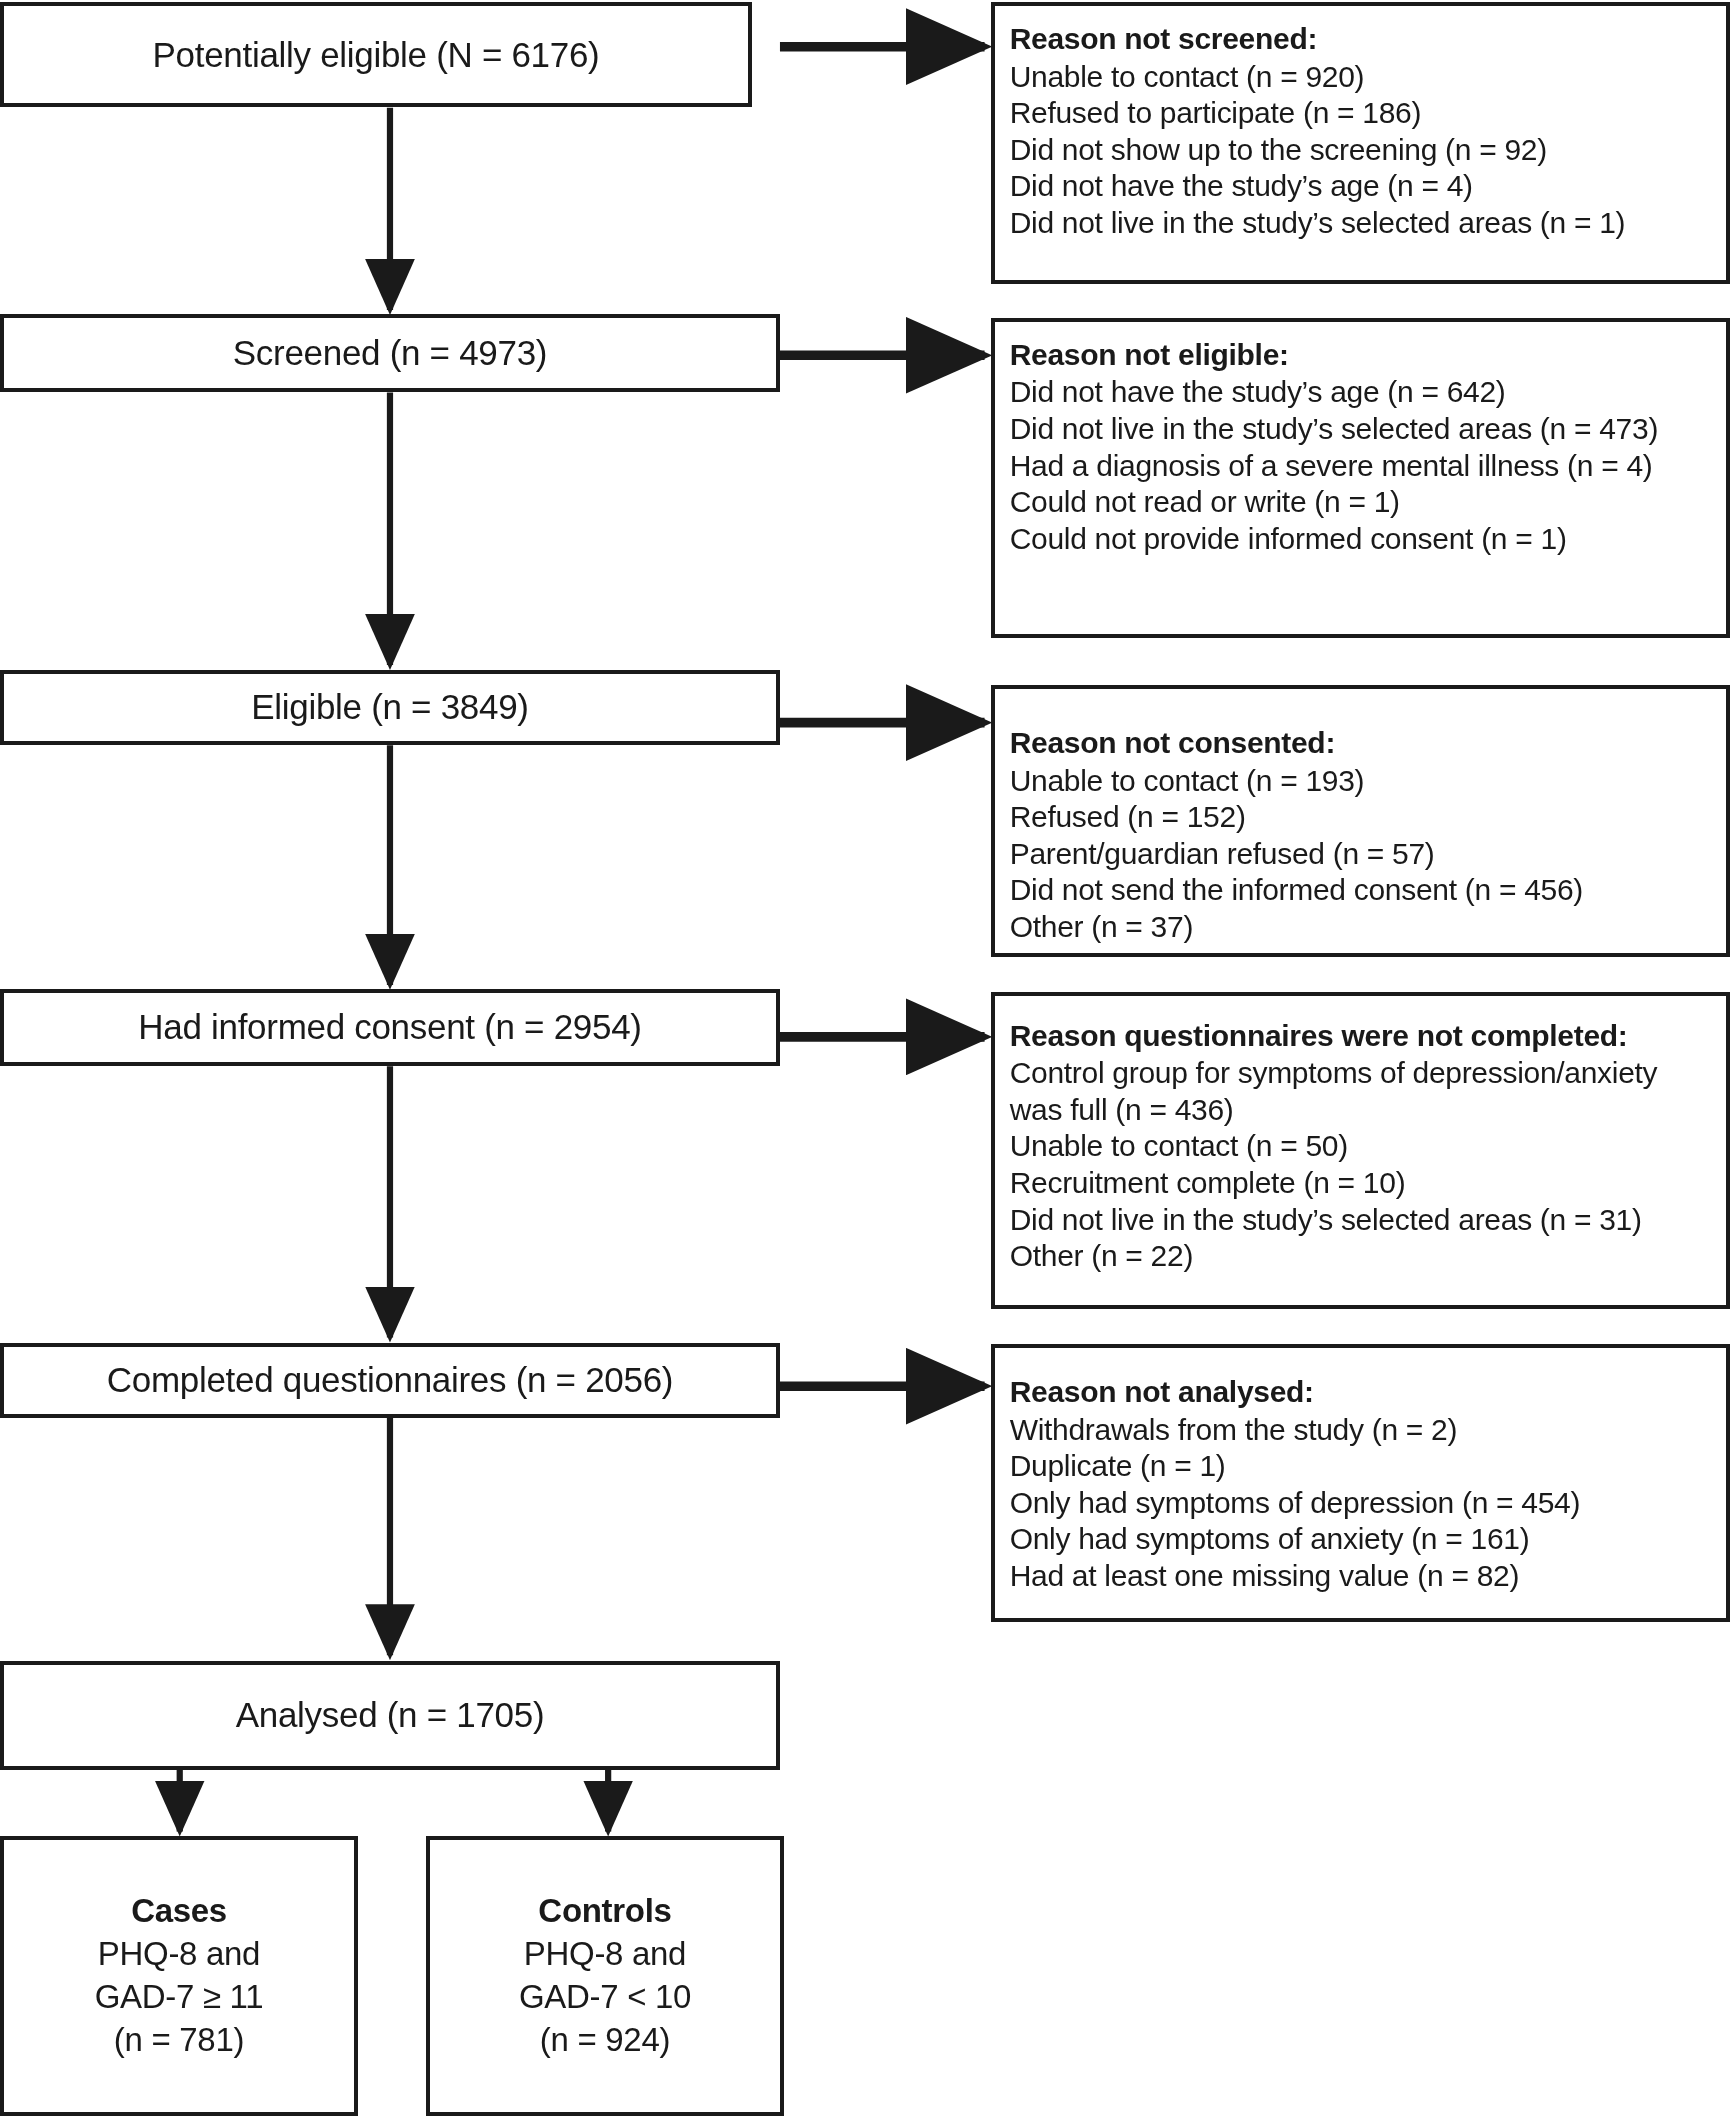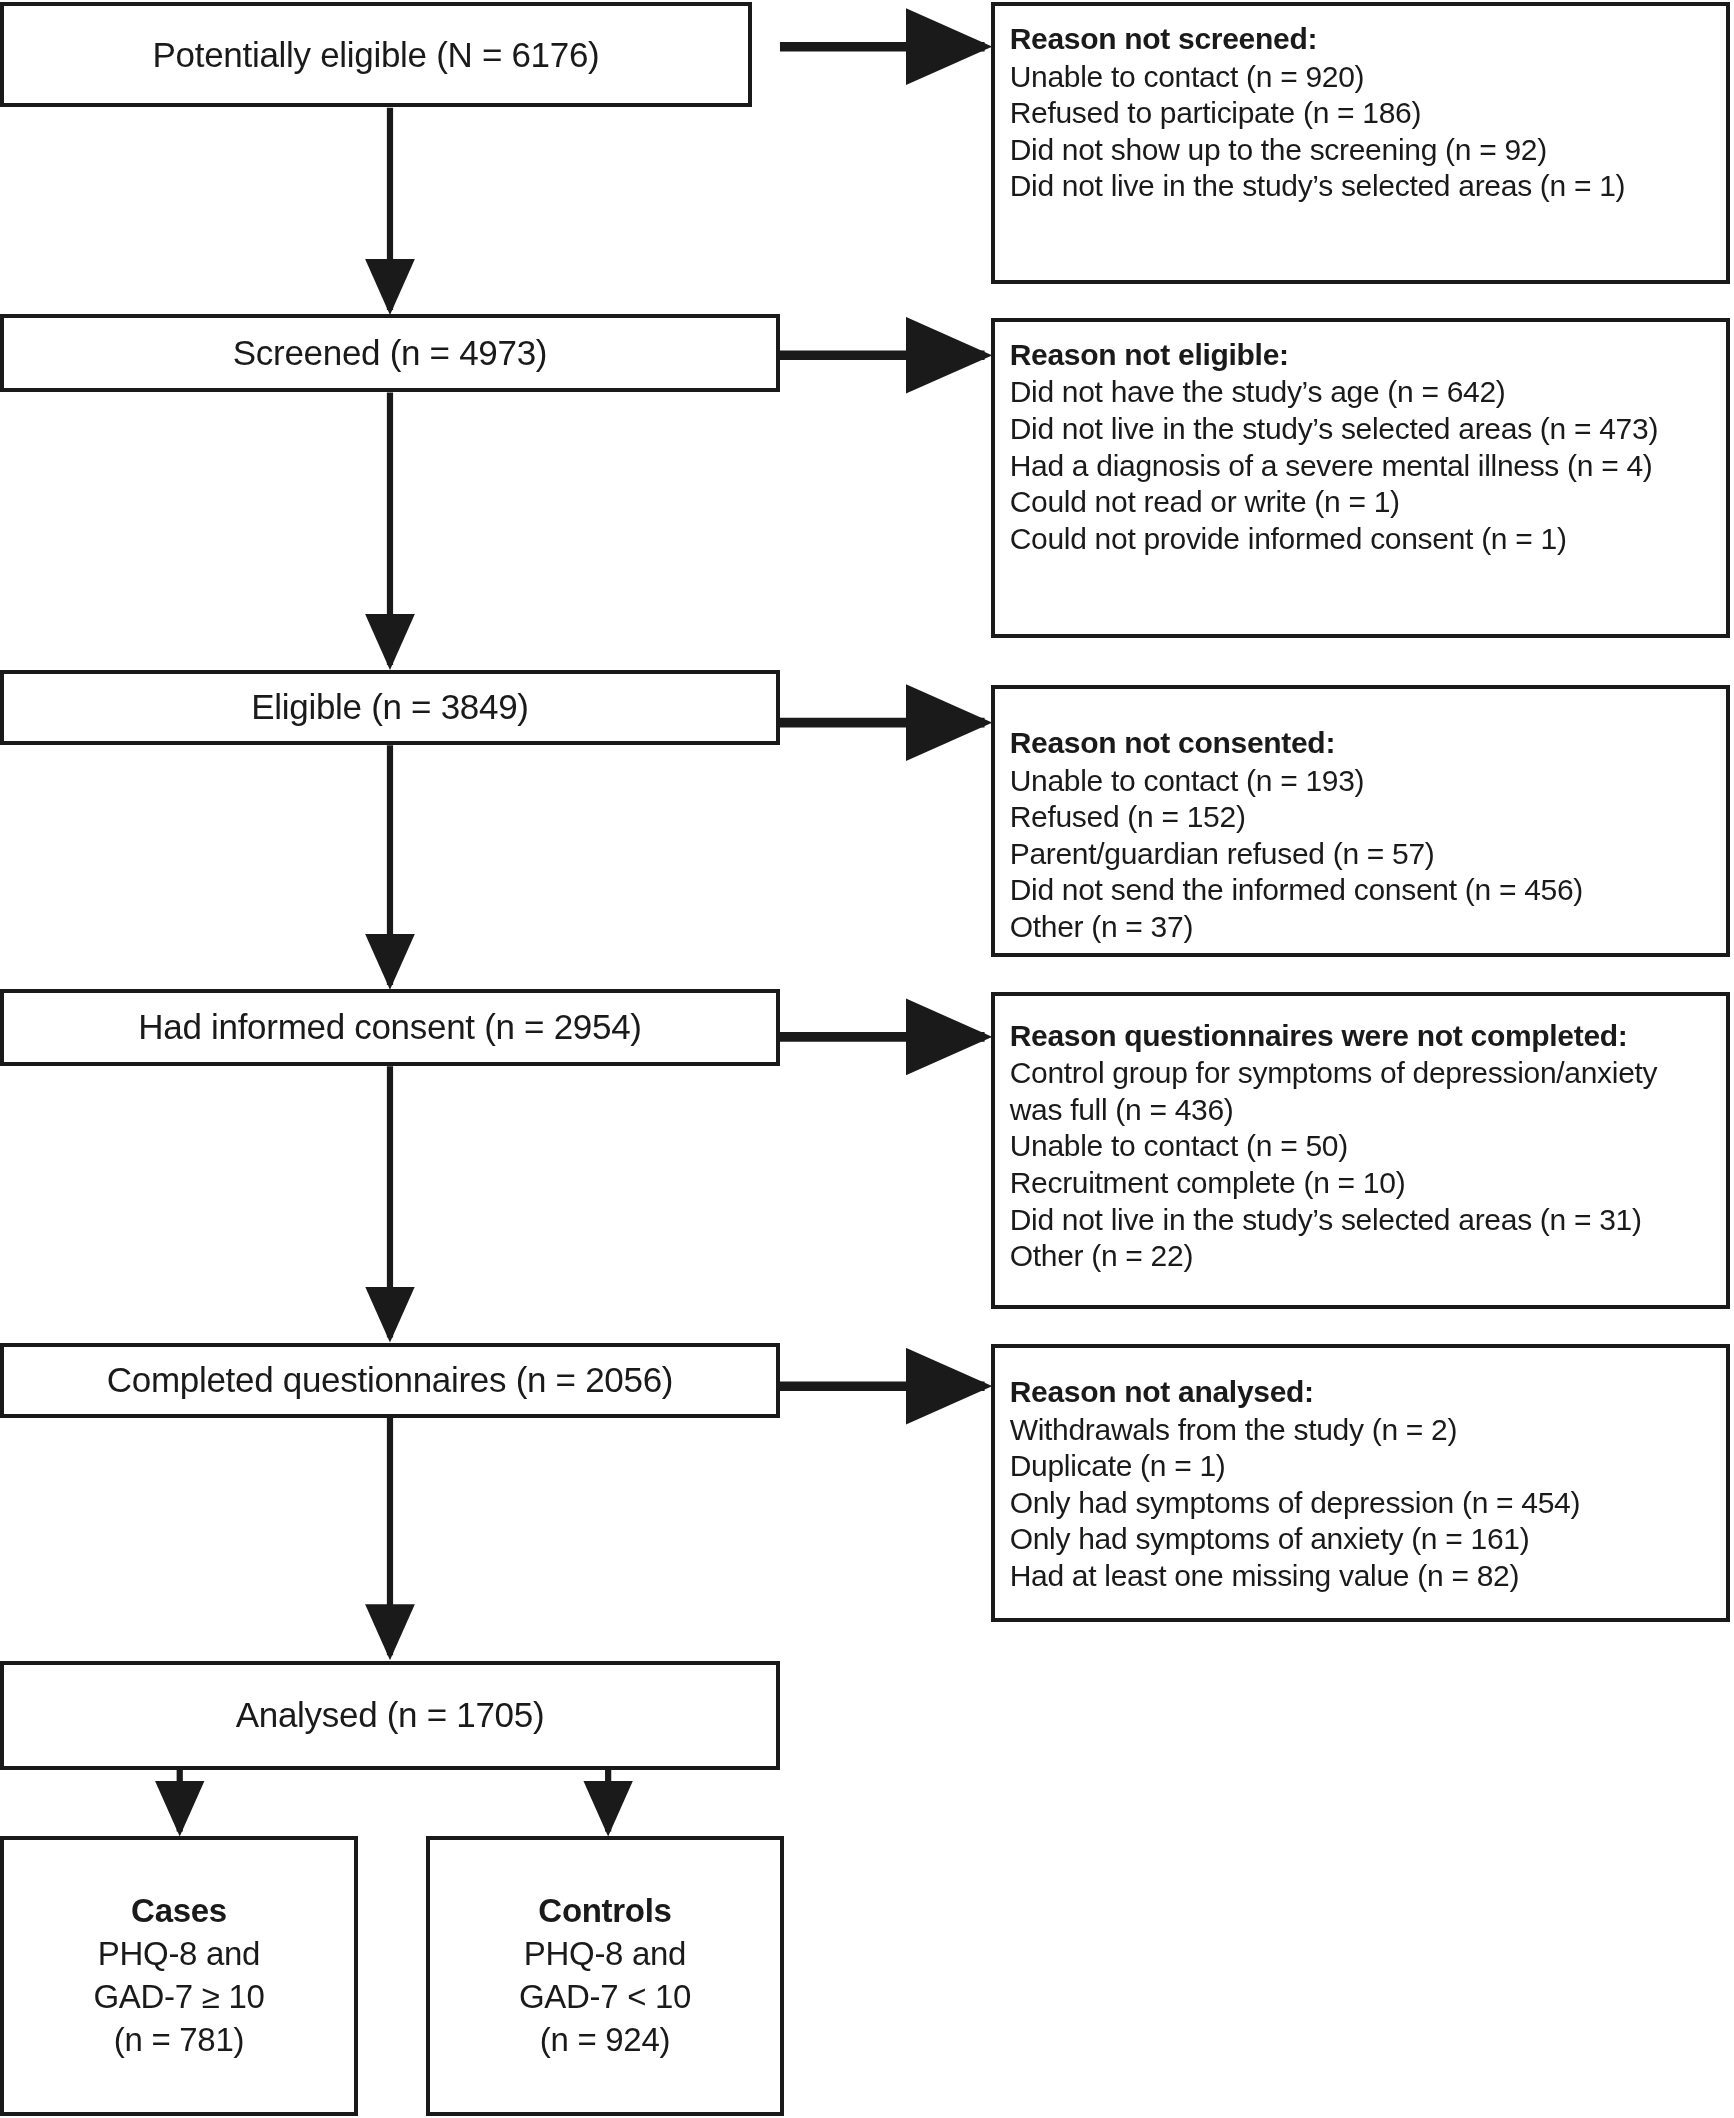--- a/index.html
+++ b/index.html
@@ -79,20 +79,21 @@
 
   <div class="box lbox" style="left:0px;top:1661px;width:780px;height:109px;text-align:center;">
     <div class="main-label">Analysed (n = 1705)</div>
   </div>
 
   <div class="rbox" style="left:991px;top:2.3px;width:739px;height:282px;">
     <div class="rtitle">Reason not screened:</div>
     <div class="ritem">Unable to contact (n = 920)</div>
     <div class="ritem">Refused to participate (n = 186)</div>
     <div class="ritem">Did not show up to the screening (n = 92)</div>
+    <div class="ritem">Did not have the study’s age (n = 4)</div>
     <div class="ritem">Did not live in the study’s selected areas (n = 1)</div>
   </div>
 
   <div class="rbox" style="left:991px;top:318px;width:739px;height:320px;">
     <div class="rtitle">Reason not eligible:</div>
     <div class="ritem">Did not have the study’s age (n = 642)</div>
     <div class="ritem">Did not live in the study’s selected areas (n = 473)</div>
     <div class="ritem">Had a diagnosis of a severe mental illness (n = 4)</div>
     <div class="ritem">Could not read or write (n = 1)</div>
     <div class="ritem">Could not provide informed consent (n = 1)</div>
@@ -122,21 +123,21 @@
     <div class="ritem">Duplicate (n = 1)</div>
     <div class="ritem">Only had symptoms of depression (n = 454)</div>
     <div class="ritem">Only had symptoms of anxiety (n = 161)</div>
     <div class="ritem">Had at least one missing value (n = 82)</div>
   </div>
 
   <div class="box" style="left:0px;top:1836px;width:358px;height:280px;justify-content:center;">
     <div class="term">
       <div class="hd">Cases</div>
       <div>PHQ-8 and</div>
-      <div>GAD-7 ≥ 10</div>
+      <div>GAD-7 ≥ 11</div>
       <div>(n = 781)</div>
     </div>
   </div>
 
   <div class="box" style="left:426px;top:1836px;width:358px;height:280px;justify-content:center;">
     <div class="term">
       <div class="hd">Controls</div>
       <div>PHQ-8 and</div>
       <div>GAD-7 &lt; 10</div>
       <div>(n = 924)</div>

